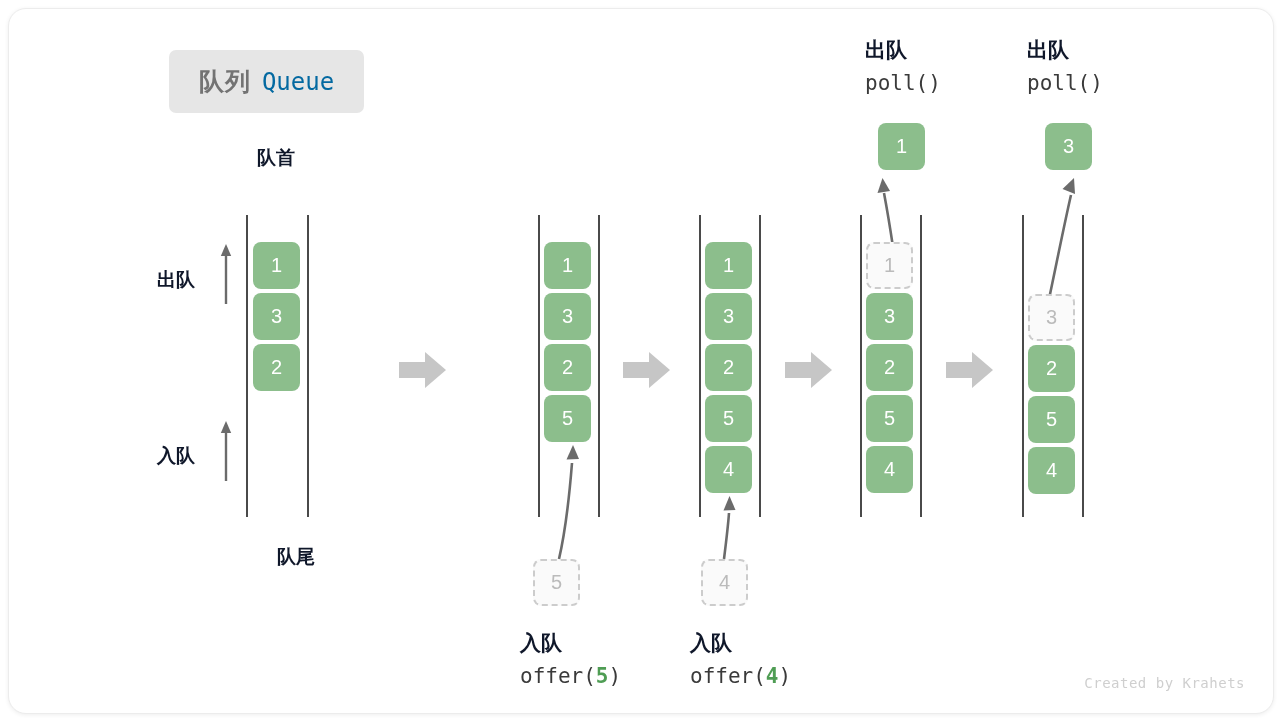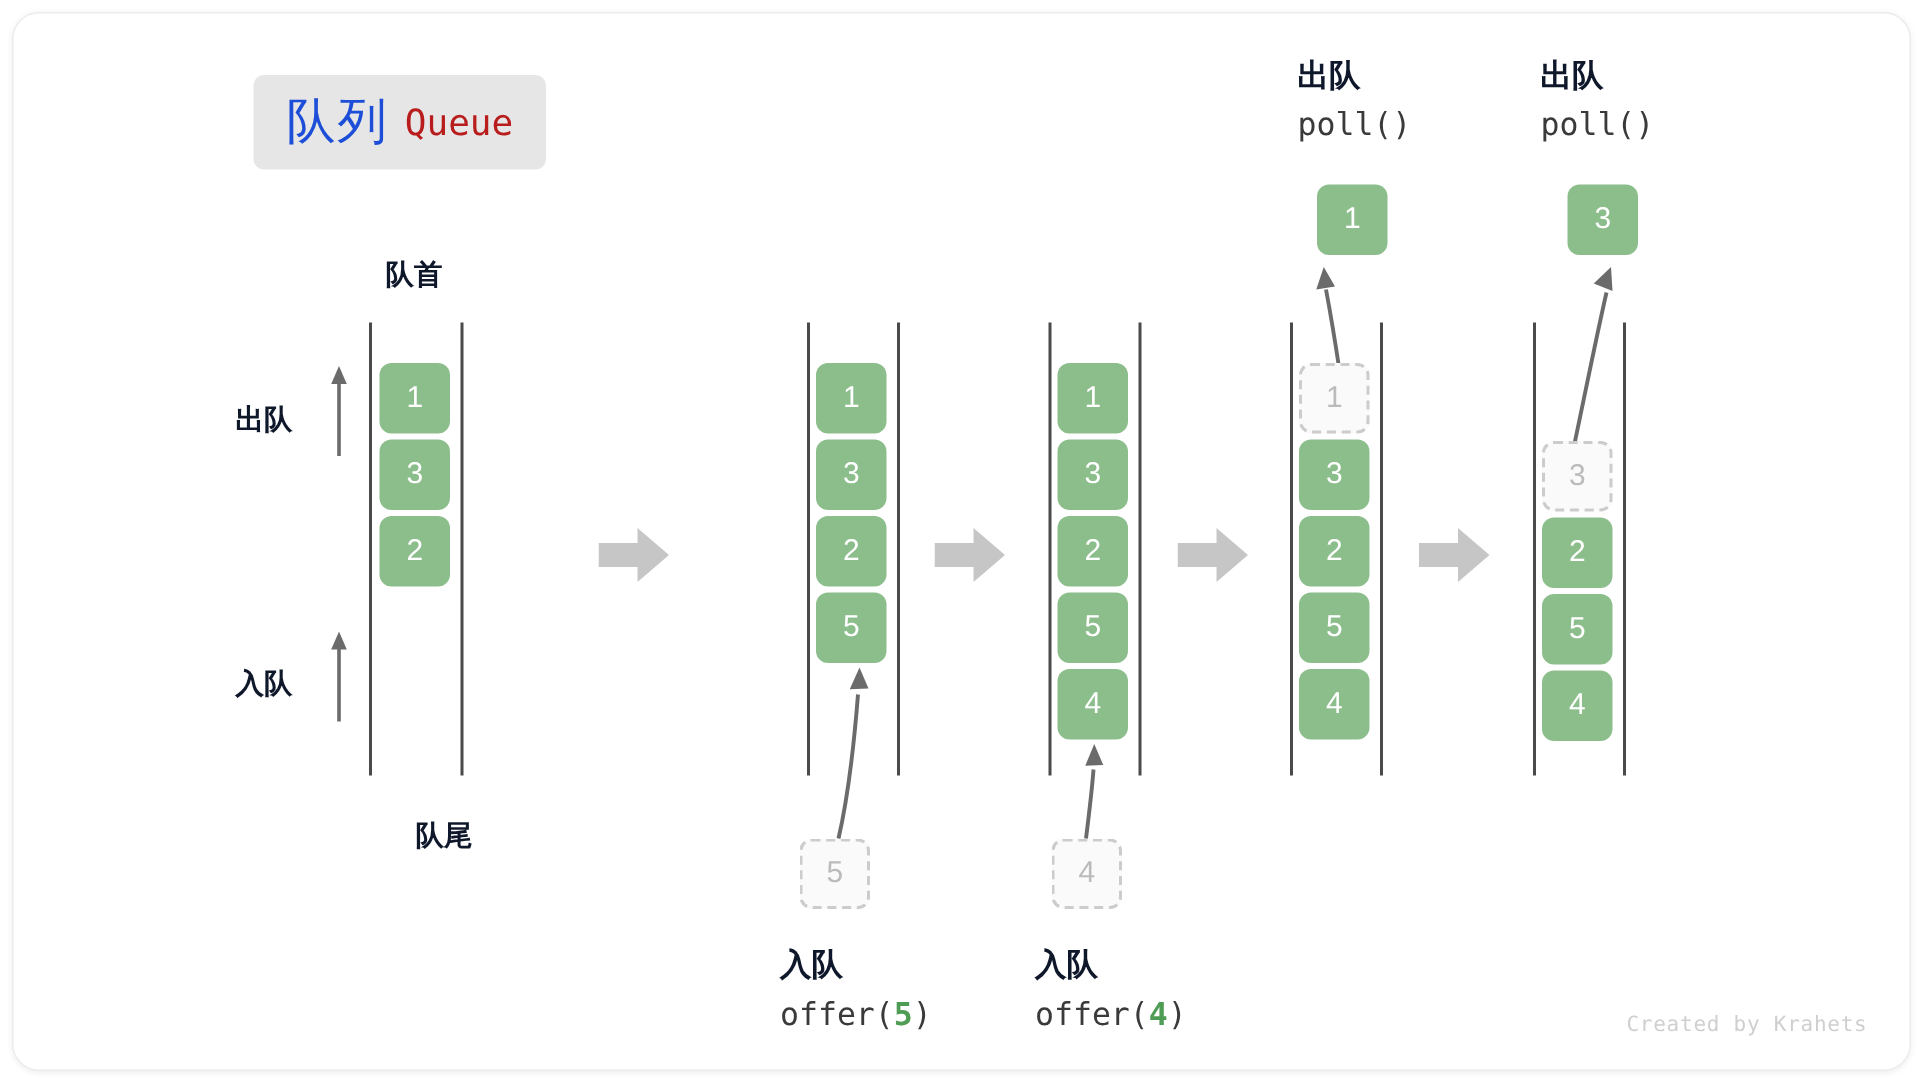--- a/index.html
+++ b/index.html
@@ -36,29 +36,29 @@
     width: 195px;
     height: 63px;
     background: #e6e6e6;
     border-radius: 7px;
     display: flex;
     align-items: center;
     justify-content: center;
     gap: 11px;
   }
   #title-badge .cn {
-    font-size: 33px;
-    font-weight: normal;
-    color: #1d4ed8;
+    font-size: 25px;
+    font-weight: bold;
+    color: #737373;
     letter-spacing: 1px;
   }
   #title-badge .en {
     font-family: "DejaVu Sans Mono", "Liberation Mono", monospace;
     font-size: 24px;
-    color: #b91c1c;
+    color: #0369a1;
   }
 
   
   .label-cn {
     font-size: 19px;
     font-weight: bold;
     color: #0f172a;
     white-space: nowrap;
   }
   .label-mono {
@@ -117,21 +117,21 @@
 </head>
 <body>
 
 <div id="card">
 
   <div class="abs" id="title-badge">
     <span class="cn">队列</span>
     <span class="en">Queue</span>
   </div>
 
-  <div class="abs" style="left:248px; top:161px;">
+  <div class="abs" style="left:248px; top:136px;">
     <span class="label-cn">队首</span>
   </div>
   <div class="abs" style="left:232px; top:535px;padding-left:36px;">
     <span class="label-cn">队尾</span>
   </div>
 
   <div class="abs" style="left:148px; top:258px;">
     <span class="label-cn">出队</span>
   </div>
   <svg class="abs tick-arrow" style="left:210px; top:235px;" viewBox="0 0 14 62">

